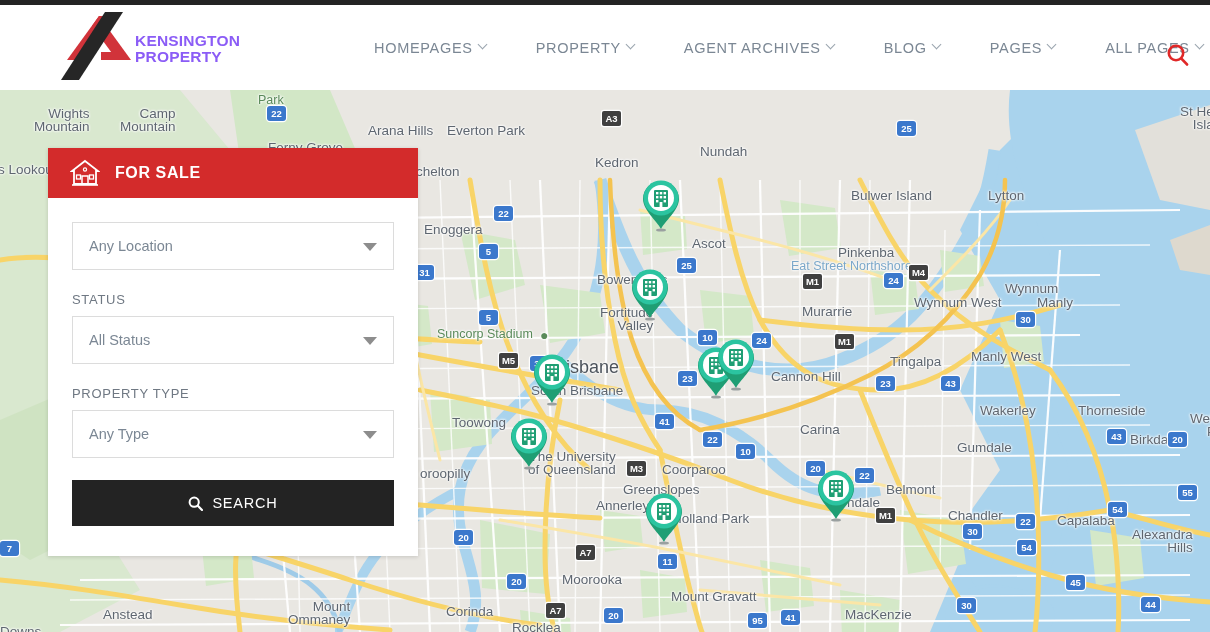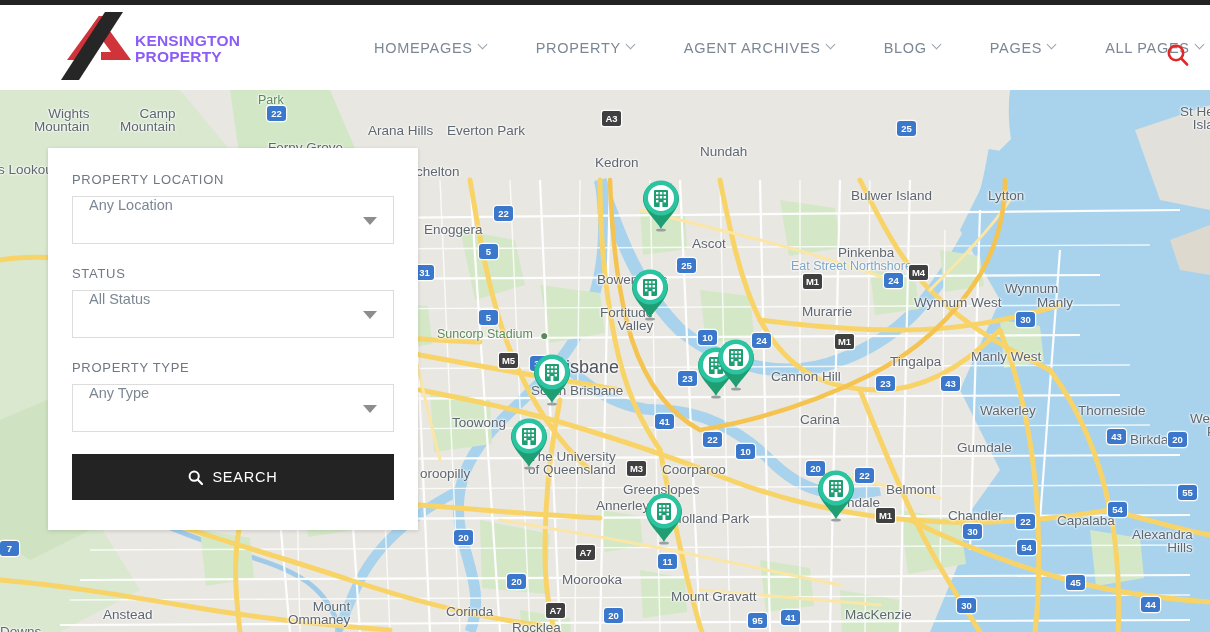--- a/index.html
+++ b/index.html
@@ -88,21 +88,21 @@
     color:#ffffff;font-weight:bold;font-size:16px;letter-spacing:.6px;
   }
   .panel-body{padding:24px 24px 30px 24px;}
   .field{margin-bottom:22px;}
   .field:last-of-type{margin-bottom:24px;}
   .field-label{
     color:#6f7883;font-size:13px;letter-spacing:.7px;margin-bottom:9px;
   }
   .select{
     position:relative;height:46px;border:1px solid #dcdcdc;background:#fff;
-    display:flex;padding-left:16px;cursor:pointer;
+    display:flex;align-items:center;padding-left:16px;cursor:pointer;
   }
   .select .val{color:#7b8794;font-size:14.5px;}
   .caret{
     position:absolute;right:16px;top:50%;margin-top:-3px;
     width:0;height:0;border-left:7px solid transparent;border-right:7px solid transparent;
     border-top:8px solid #8d8d8d;
   }
   .search-btn{
     height:46px;background:#232323;color:#fff;
     display:flex;align-items:center;justify-content:center;gap:9px;
@@ -340,21 +340,21 @@
         </div>
         <div class="map-label mid" style="left: 890px; top: 264px;">
           <div>Tingalpa</div>
         </div>
         <div class="map-label mid" style="left: 971px; top: 259px;">
           <div>Manly West</div>
         </div>
         <div class="map-label mid" style="left: 452px; top: 325px;">
           <div>Toowong</div>
         </div>
-        <div class="map-label mid" style="left: 800px; top: 322px;">
+        <div class="map-label mid" style="left: 800px; top: 332px;">
           <div>Carina</div>
         </div>
         <div class="map-label mid" style="left: 980px; top: 313px;">
           <div>Wakerley</div>
         </div>
         <div class="map-label mid" style="left: 1078px; top: 313px;">
           <div>Thorneside</div>
         </div>
         <div class="map-label mid two" style="left: 1190px; top: 322px;">
           <div>Well</div>
@@ -703,25 +703,35 @@
 
     <div class="nav-search">
       <svg viewBox="0 0 30 30" width="30" height="30">
         <circle cx="13" cy="12" r="7.2" fill="none" stroke="#e02828" stroke-width="2.6"></circle>
         <line x1="18.4" y1="17.6" x2="24" y2="23.4" stroke="#e02828" stroke-width="2.8" stroke-linecap="round"></line>
       </svg>
     </div>
   </div>
 
   <div class="panel">
+    <div class="panel-head">
+      <svg width="30" height="28" viewBox="0 0 30 28">
+        <path d="M15 2 L28 12 L26 12 L26 25 L4 25 L4 12 L2 12 Z" fill="none" stroke="#ffffff" stroke-width="1.8"></path>
+        <rect x="12" y="17" width="6" height="8" fill="none" stroke="#ffffff" stroke-width="1.5"></rect>
+        <rect x="6.5" y="16" width="4" height="4" fill="none" stroke="#ffffff" stroke-width="1.3"></rect>
+        <rect x="19.5" y="16" width="4" height="4" fill="none" stroke="#ffffff" stroke-width="1.3"></rect>
+        <circle cx="15" cy="10.5" r="1.6" fill="none" stroke="#ffffff" stroke-width="1.2"></circle>
+        <line x1="2" y1="26" x2="28" y2="26" stroke="#ffffff" stroke-width="1.6"></line>
+      </svg>
+      <div class="title">FOR SALE</div>
+    </div>
 
     <div class="panel-body">
 
       <div class="field">
-        <div class="field-label">PROPERTY LOCATION</div>
         <div class="select">
           <span class="val">Any Location</span>
           <span class="caret"></span>
         </div>
       </div>
 
       <div class="field">
         <div class="field-label">STATUS</div>
         <div class="select">
           <span class="val">All Status</span>

